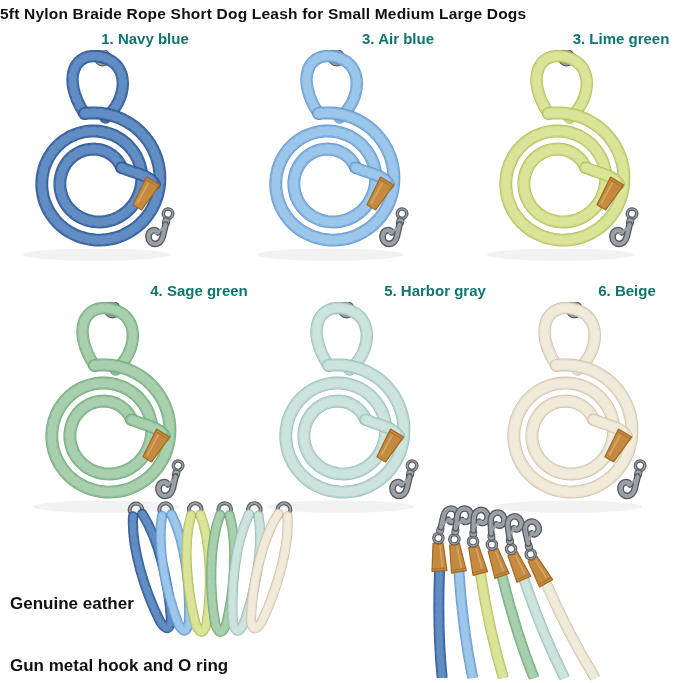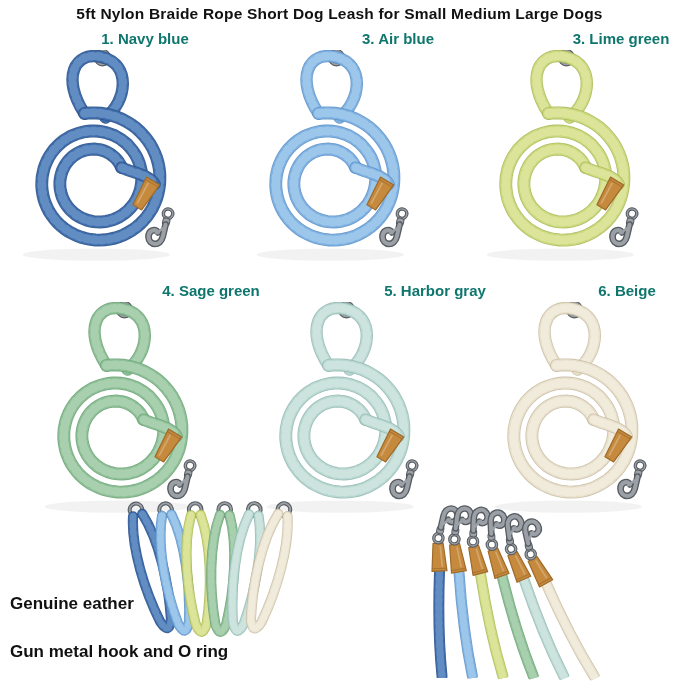--- a/index.html
+++ b/index.html
@@ -1,36 +1,36 @@
 <!DOCTYPE html>
 <html><head>
 <meta charset="utf-8">
 <style>
   *{margin:0;padding:0;box-sizing:border-box}
   body{font-family:"Liberation Sans",sans-serif;background:#fff}
   .page{position:relative;width:679px;height:683px;background:#fff;overflow:hidden}
-  .title{position:absolute;top:5px;left:0;right:0;text-align:center;
+  .title{position:absolute;top:5px;left:0;right:0;
          font-size:15.5px;font-weight:700;color:#111;letter-spacing:.2px}
   .cell{position:absolute;width:214px}
   .plabel{text-align:center;font-size:15px;font-weight:700;color:#0f766e;height:20px}
   .c1{left:2px;top:30px}.c2{left:236px;top:30px}.c3{left:466px;top:30px}
-  .c4{left:24px;top:282px}.c5{left:246px;top:282px}.c6{left:474px;top:282px}
+  .c4{left:12px;top:282px}.c5{left:246px;top:282px}.c6{left:474px;top:282px}
   .c1 .plabel{transform:translateX(36px)}
   .c2 .plabel{transform:translateX(55px)}
   .c3 .plabel{transform:translateX(48px)}
   .c4 .plabel{transform:translateX(80px)}
   .c5 .plabel{transform:translateX(82px)}
   .c6 .plabel{transform:translateX(46px)}
   .bundle{position:absolute}
   #handles{left:118px;top:500px;width:222px;height:166px}
   #hooks{left:420px;top:505px;width:242px;height:177px}
   #handles .bitem{position:absolute;top:0;transform-origin:50% 10%}
   #hooks .bitem{position:absolute;bottom:0;transform-origin:50% 100%}
   .notes{position:absolute;left:10px;top:594px;font-size:17px;font-weight:700;color:#111}
-  .note+.note{margin-top:28px}
+  .note+.note{margin-top:42px}
 </style>
 </head>
 <body>
 
 <div class="page">
   <div class="title">5ft Nylon Braide Rope Short Dog Leash for Small Medium Large Dogs</div>
   <div id="grid">
       <div class="cell c1">
         <div class="plabel">1. Navy blue</div>
         <div><svg viewBox="0 0 200 212" width="205" height="217">

